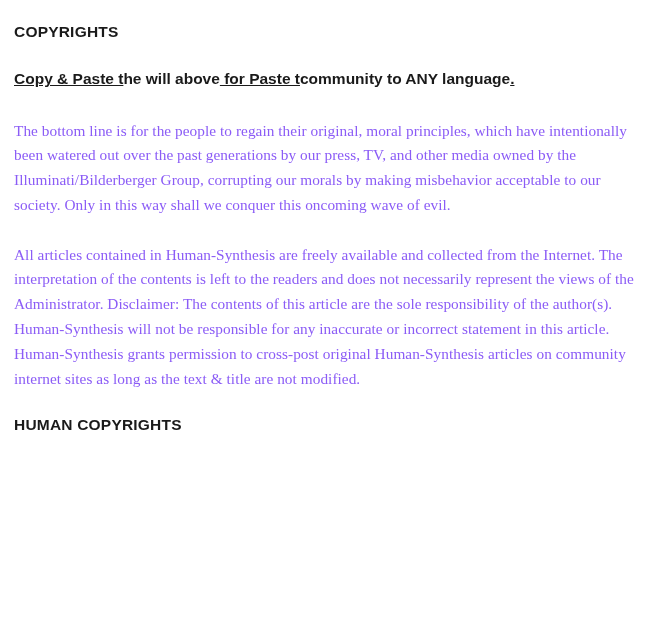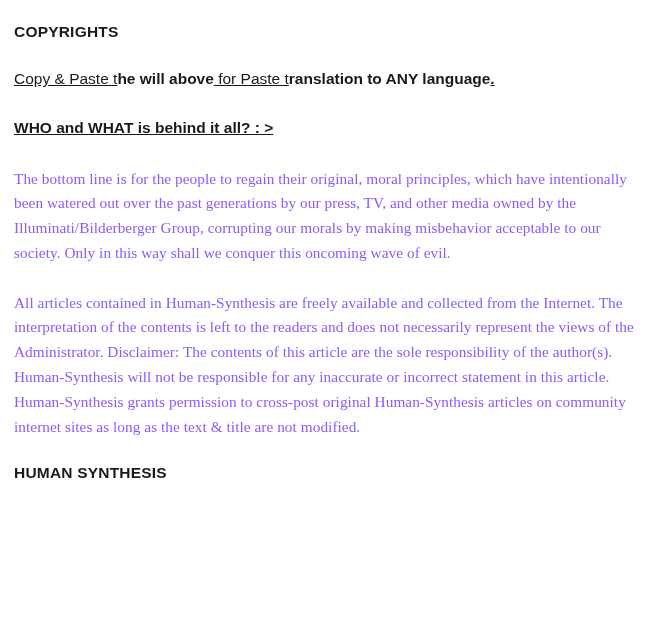--- a/index.html
+++ b/index.html
@@ -29,21 +29,21 @@
     margin: 0 0 26px 0;
     color: #1a1a1a;
   }
   .lead {
     font-size: 15.5px;
     line-height: 1.45;
     margin: 0 0 28px 0;
     color: #1a1a1a;
   }
   .lead .bold-underline {
-    font-weight: normal;
+    font-weight: bold;
     text-decoration: underline;
   }
   .lead .bold-plain {
     font-weight: bold;
   }
   .lead .dot-underline {
     font-weight: bold;
     text-decoration: underline;
   }
   .linkline {
@@ -71,24 +71,23 @@
   }
 </style>
 </head>
 <body>
 
 <div class="page">
 
   <h1 class="heading">COPYRIGHTS</h1>
 
   <p class="lead">
-    <span class="bold-underline">Copy &amp; Paste t</span><span class="bold-plain">he will above</span><span class="bold-underline"> for Paste t</span><span class="bold-plain">ranslation to ANY language</span><span class="dot-underline">.</span>
+    <span class="bold-underline">Copy &amp; Paste t</span><span class="bold-plain">he will above</span><span class="bold-underline"> for Paste t</span><span class="bold-plain">community to ANY language</span><span class="dot-underline">.</span>
   </p>
 
-  <a class="linkline" href="#">WHO and WHAT is behind it all? : &gt;</a>
 
   <p class="body-text">The bottom line is for the people to regain their original, moral principles, which have intentionally been watered out over the past generations by our press, TV, and other media owned by the Illuminati/Bilderberger Group, corrupting our morals by making misbehavior acceptable to our society. Only in this way shall we conquer this oncoming wave of evil.</p>
 
   <p class="body-text">All articles contained in Human-Synthesis are freely available and collected from the Internet. The interpretation of the contents is left to the readers and does not necessarily represent the views of the Administrator. Disclaimer: The contents of this article are the sole responsibility of the author(s). Human-Synthesis will not be responsible for any inaccurate or incorrect statement in this article. Human-Synthesis grants permission to cross-post original Human-Synthesis articles on community internet sites as long as the text &amp; title are not modified.</p>
 
-  <h2 class="footer-heading">HUMAN SYNTHESIS</h2>
+  <h2 class="footer-heading">HUMAN COPYRIGHTS</h2>
 
 </div>
 
 </body></html>

